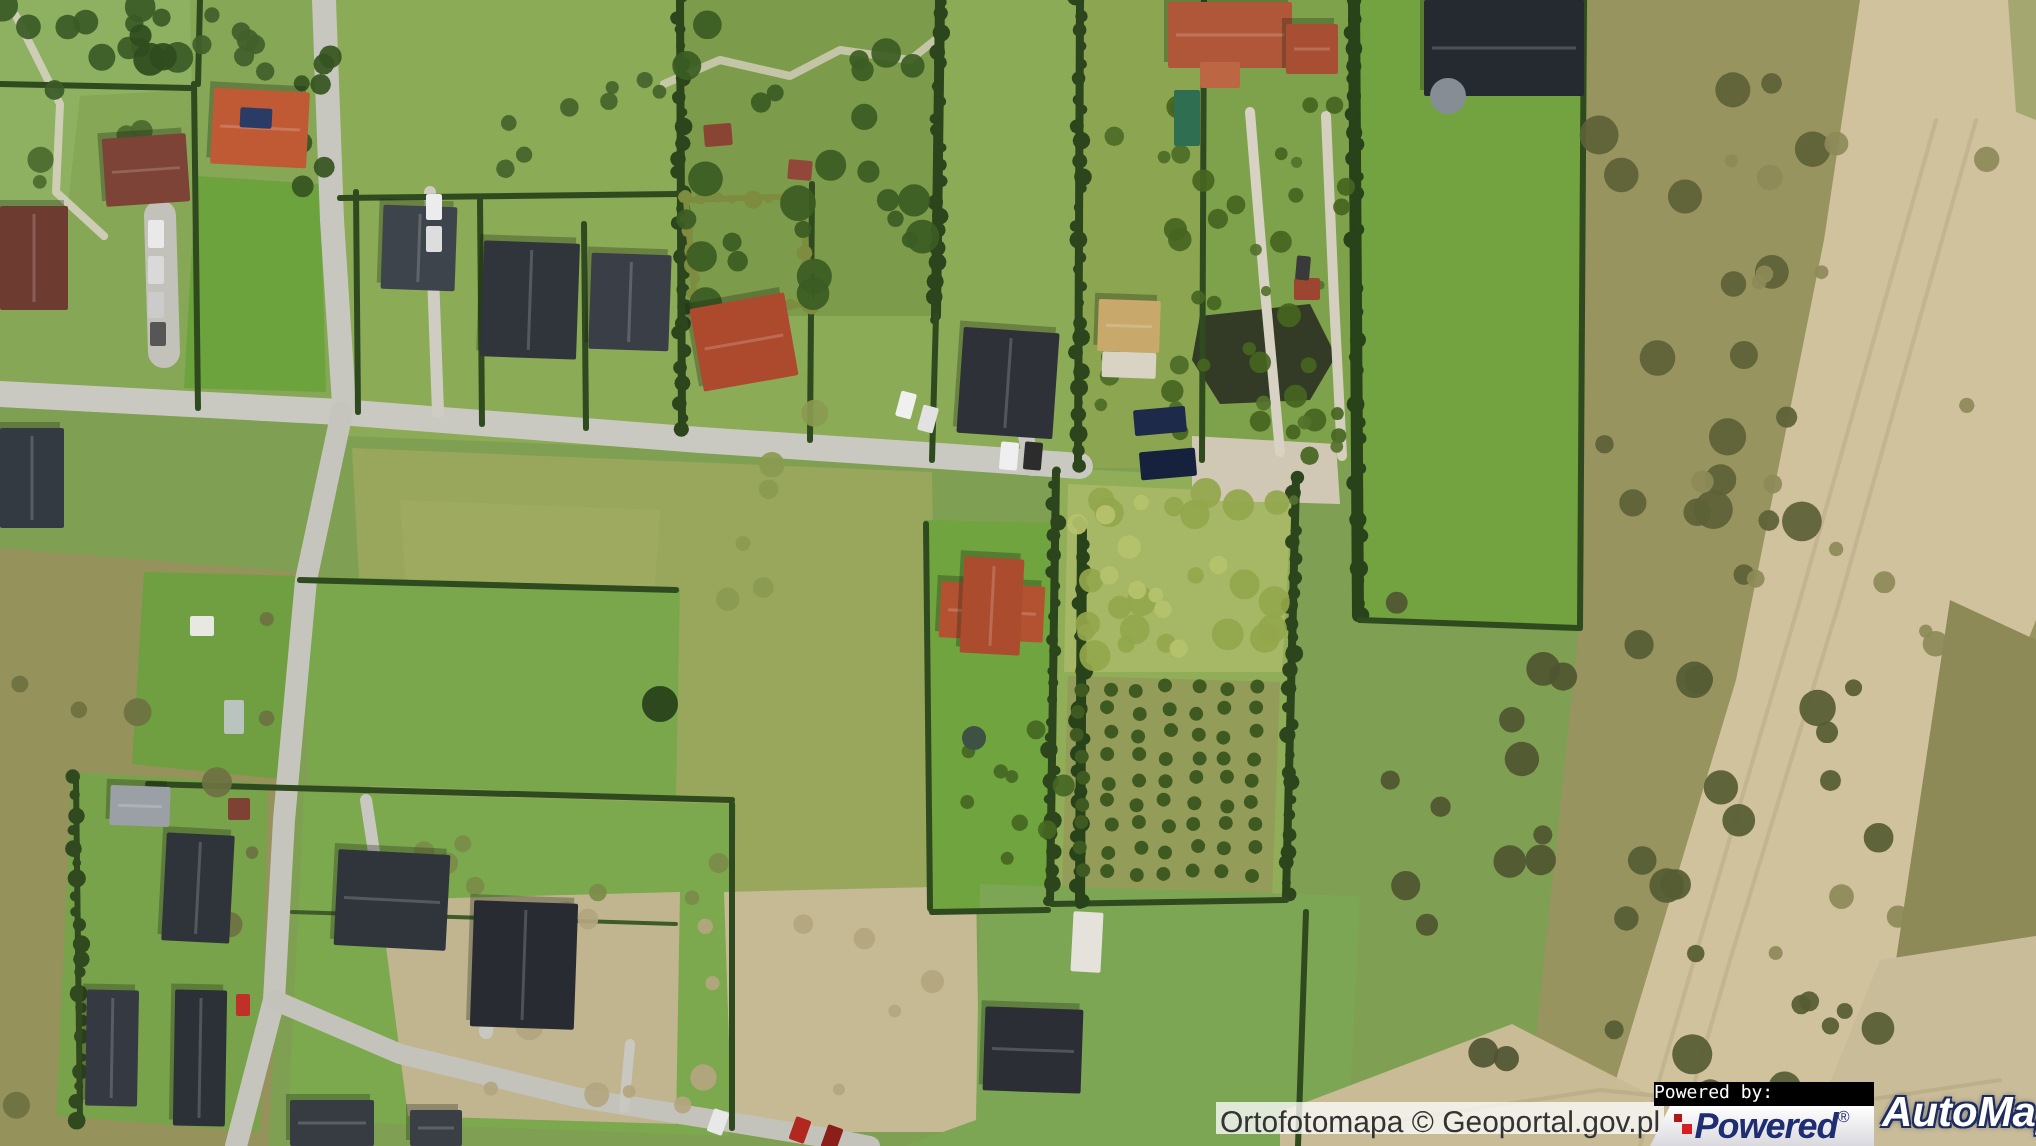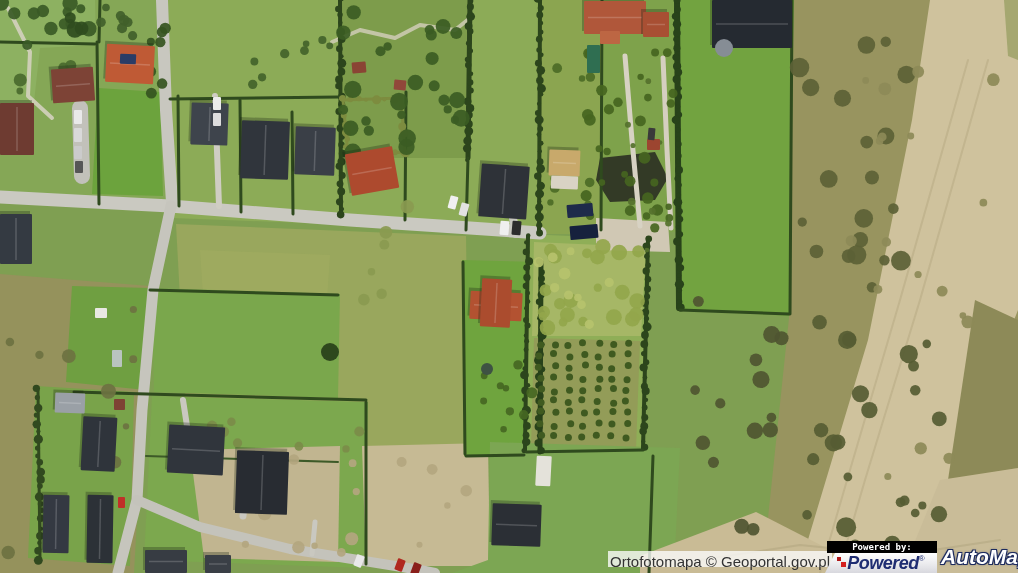--- a/index.html
+++ b/index.html
@@ -7,22 +7,22 @@
          font-family:"Liberation Sans",sans-serif;}
   .stage svg{position:absolute;left:0;top:0;display:block;}
 
   
   .attr-strip{position:absolute;left:608px;top:551px;width:224px;height:16px;
     background:rgba(252,252,252,.78);color:#333;font-size:15px;line-height:22px;
     text-align:center;white-space:nowrap;}
 
   
   .powered{position:absolute;left:827px;top:541px;width:110px;height:12px;
-    background:#000;color:#fff;font-size:9px;font-weight:bold;line-height:12px;
-    text-align:center;font-family:"DejaVu Sans Mono","Liberation Mono",monospace;}
+    background:#000;color:#fff;font-size:9px;font-weight:normal;line-height:12px;
+    text-align:left;font-family:"DejaVu Sans Mono","Liberation Mono",monospace;}
 
   
   .targeo{position:absolute;left:825px;top:553px;width:112px;height:20px;
     background:linear-gradient(180deg,#ffffff 0%,#e9e9ec 60%,#d8d8de 100%);
     clip-path:polygon(10px 0,100% 0,100% 100%,0 100%);
     display:flex;align-items:center;justify-content:center;}
   .targeo .t-name{color:#1f2d72;font-size:18px;font-weight:bold;font-style:italic;
     letter-spacing:-0.5px;line-height:18px;}
   .targeo .t-reg{color:#1f2d72;font-size:8px;vertical-align:top;position:relative;top:-5px;}
   .t-dots{display:inline-block;width:9px;height:13px;position:relative;margin-right:1px;}

